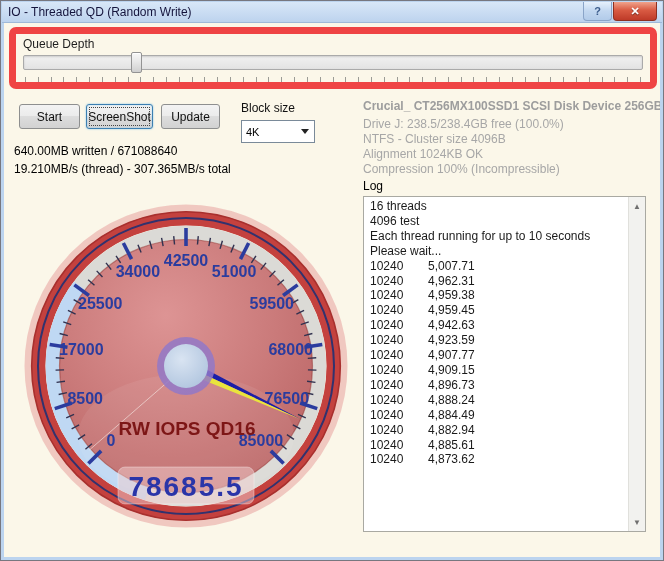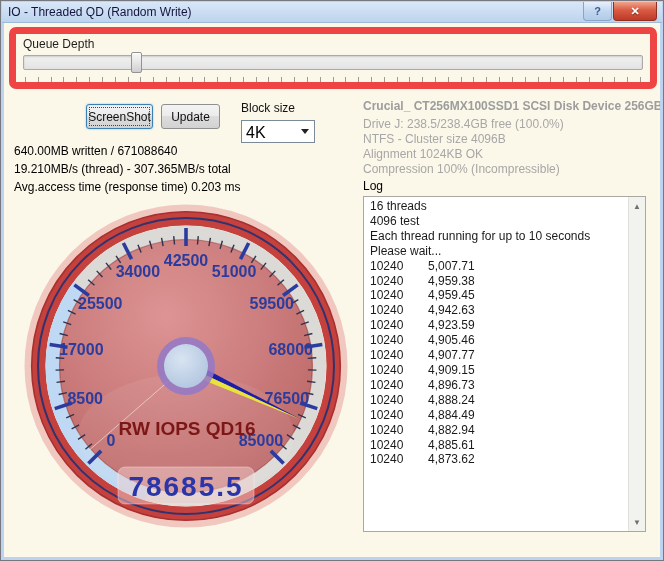--- a/index.html
+++ b/index.html
@@ -38,21 +38,21 @@
   .btn{position:absolute;height:25px;font-size:12px;color:#111;
     background:linear-gradient(#F3F3F3,#EBEBEB 49%,#DDDDDD 50%,#D2D2D2);
     border:1px solid #8E8F8F;border-radius:3px;display:flex;align-items:center;justify-content:center;}
   .btn-start{left:15px;top:81px;width:61px;}
   .btn-shot{left:82px;top:81px;width:67px;border:1px solid #3C7FB1;
     box-shadow:0 0 2px #7FC0E8, inset 0 0 2px #A9D9F2;outline:1px dotted #444;outline-offset:-4px;}
   .btn-update{left:157px;top:81px;width:59px;}
   
   .blocksize-label{position:absolute;left:237px;top:78px;font-size:12px;color:#111;}
   .combo{position:absolute;left:237px;top:97px;width:74px;height:23px;background:#fff;
-    border:1px solid #7A8A99;display:flex;align-items:flex-end;padding-left:4px;font-size:16px;color:#000;}
+    border:1px solid #7A8A99;display:flex;align-items:center;padding-left:4px;font-size:11px;color:#000;}
   .combo .arrow{position:absolute;right:5px;top:8px;width:0;height:0;
     border-left:4px solid transparent;border-right:4px solid transparent;border-top:5px solid #222;}
   
   .stats{position:absolute;left:10px;top:119px;font-size:12px;color:#000;line-height:18px;}
   
   .driveinfo{position:absolute;left:359px;top:76px;width:300px;font-size:12px;color:#A7A7A7;}
   .driveinfo .d-title{font-weight:bold;color:#9D9D9D;white-space:nowrap;overflow:hidden;margin-bottom:4px;}
   .driveinfo .d-line{line-height:15px;white-space:nowrap;overflow:hidden;}
   
   .log-label{position:absolute;left:359px;top:156px;font-size:12px;color:#000;}
@@ -139,56 +139,56 @@
           <i></i>
           <i></i>
           <i></i>
           <i></i>
           <i></i>
           <i></i>
           <i></i>
         </div>
     </div>
 
+    <button class="btn btn-start">Start</button>
     <button class="btn btn-shot">ScreenShot</button>
     <button class="btn btn-update">Update</button>
 
     <div class="blocksize-label">Block size</div>
     <div class="combo">
       <span>4K</span>
       <span class="arrow"></span>
     </div>
 
     <div class="stats">
       <div>640.00MB written / 671088640</div>
       <div>19.210MB/s (thread) - 307.365MB/s total</div>
-      <div>Avg.access time (response time) 0.203 ms</div>
     </div>
 
     <div class="driveinfo">
       <div class="d-title">Crucial_ CT256MX100SSD1 SCSI Disk Device 256GB/M</div>
       <div class="d-line">Drive J: 238.5/238.4GB free (100.0%)</div>
       <div class="d-line">NTFS - Cluster size 4096B</div>
       <div class="d-line">Alignment 1024KB OK</div>
       <div class="d-line">Compression 100% (Incompressible)</div>
     </div>
 
     <div class="log-label">Log</div>
     <div class="logbox">
       <div class="logrows" id="log-rows">
           <div class="log-row">16 threads</div>
           <div class="log-row">4096 test</div>
           <div class="log-row">Each thread running for up to 10 seconds</div>
           <div class="log-row">Please wait...</div>
           <div class="log-row"><span class="qd">10240</span><span class="iops">5,007.71</span></div>
+          <div class="log-row"><span class="qd">10240</span><span class="iops">4,962.31</span></div>
           <div class="log-row"><span class="qd">10240</span><span class="iops">4,959.38</span></div>
           <div class="log-row"><span class="qd">10240</span><span class="iops">4,959.45</span></div>
           <div class="log-row"><span class="qd">10240</span><span class="iops">4,942.63</span></div>
           <div class="log-row"><span class="qd">10240</span><span class="iops">4,923.59</span></div>
-          <div class="log-row"><span class="qd">10240</span><span class="iops">4,905.46</span></div>
           <div class="log-row"><span class="qd">10240</span><span class="iops">4,907.77</span></div>
           <div class="log-row"><span class="qd">10240</span><span class="iops">4,909.15</span></div>
           <div class="log-row"><span class="qd">10240</span><span class="iops">4,896.73</span></div>
           <div class="log-row"><span class="qd">10240</span><span class="iops">4,888.24</span></div>
           <div class="log-row"><span class="qd">10240</span><span class="iops">4,884.49</span></div>
           <div class="log-row"><span class="qd">10240</span><span class="iops">4,882.94</span></div>
           <div class="log-row"><span class="qd">10240</span><span class="iops">4,885.61</span></div>
           <div class="log-row"><span class="qd">10240</span><span class="iops">4,873.62</span></div>
         </div>
       <div class="scrollbar">

